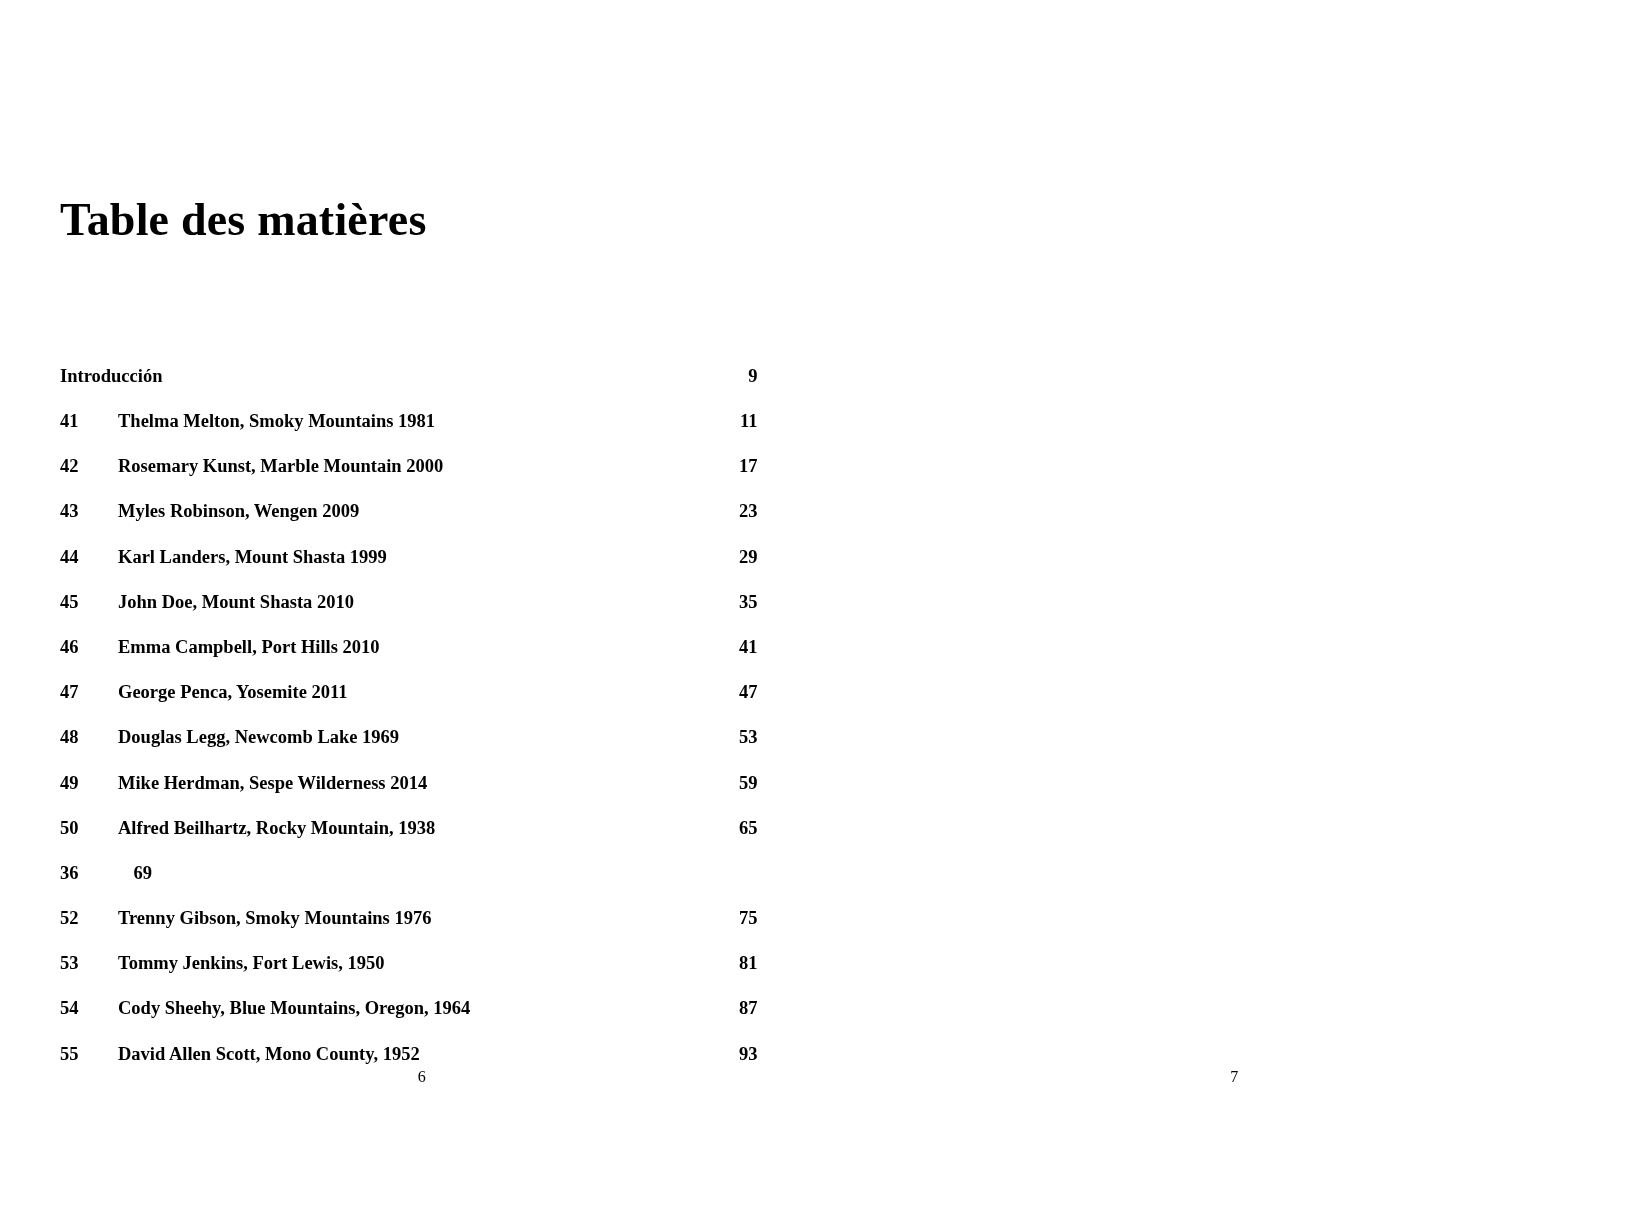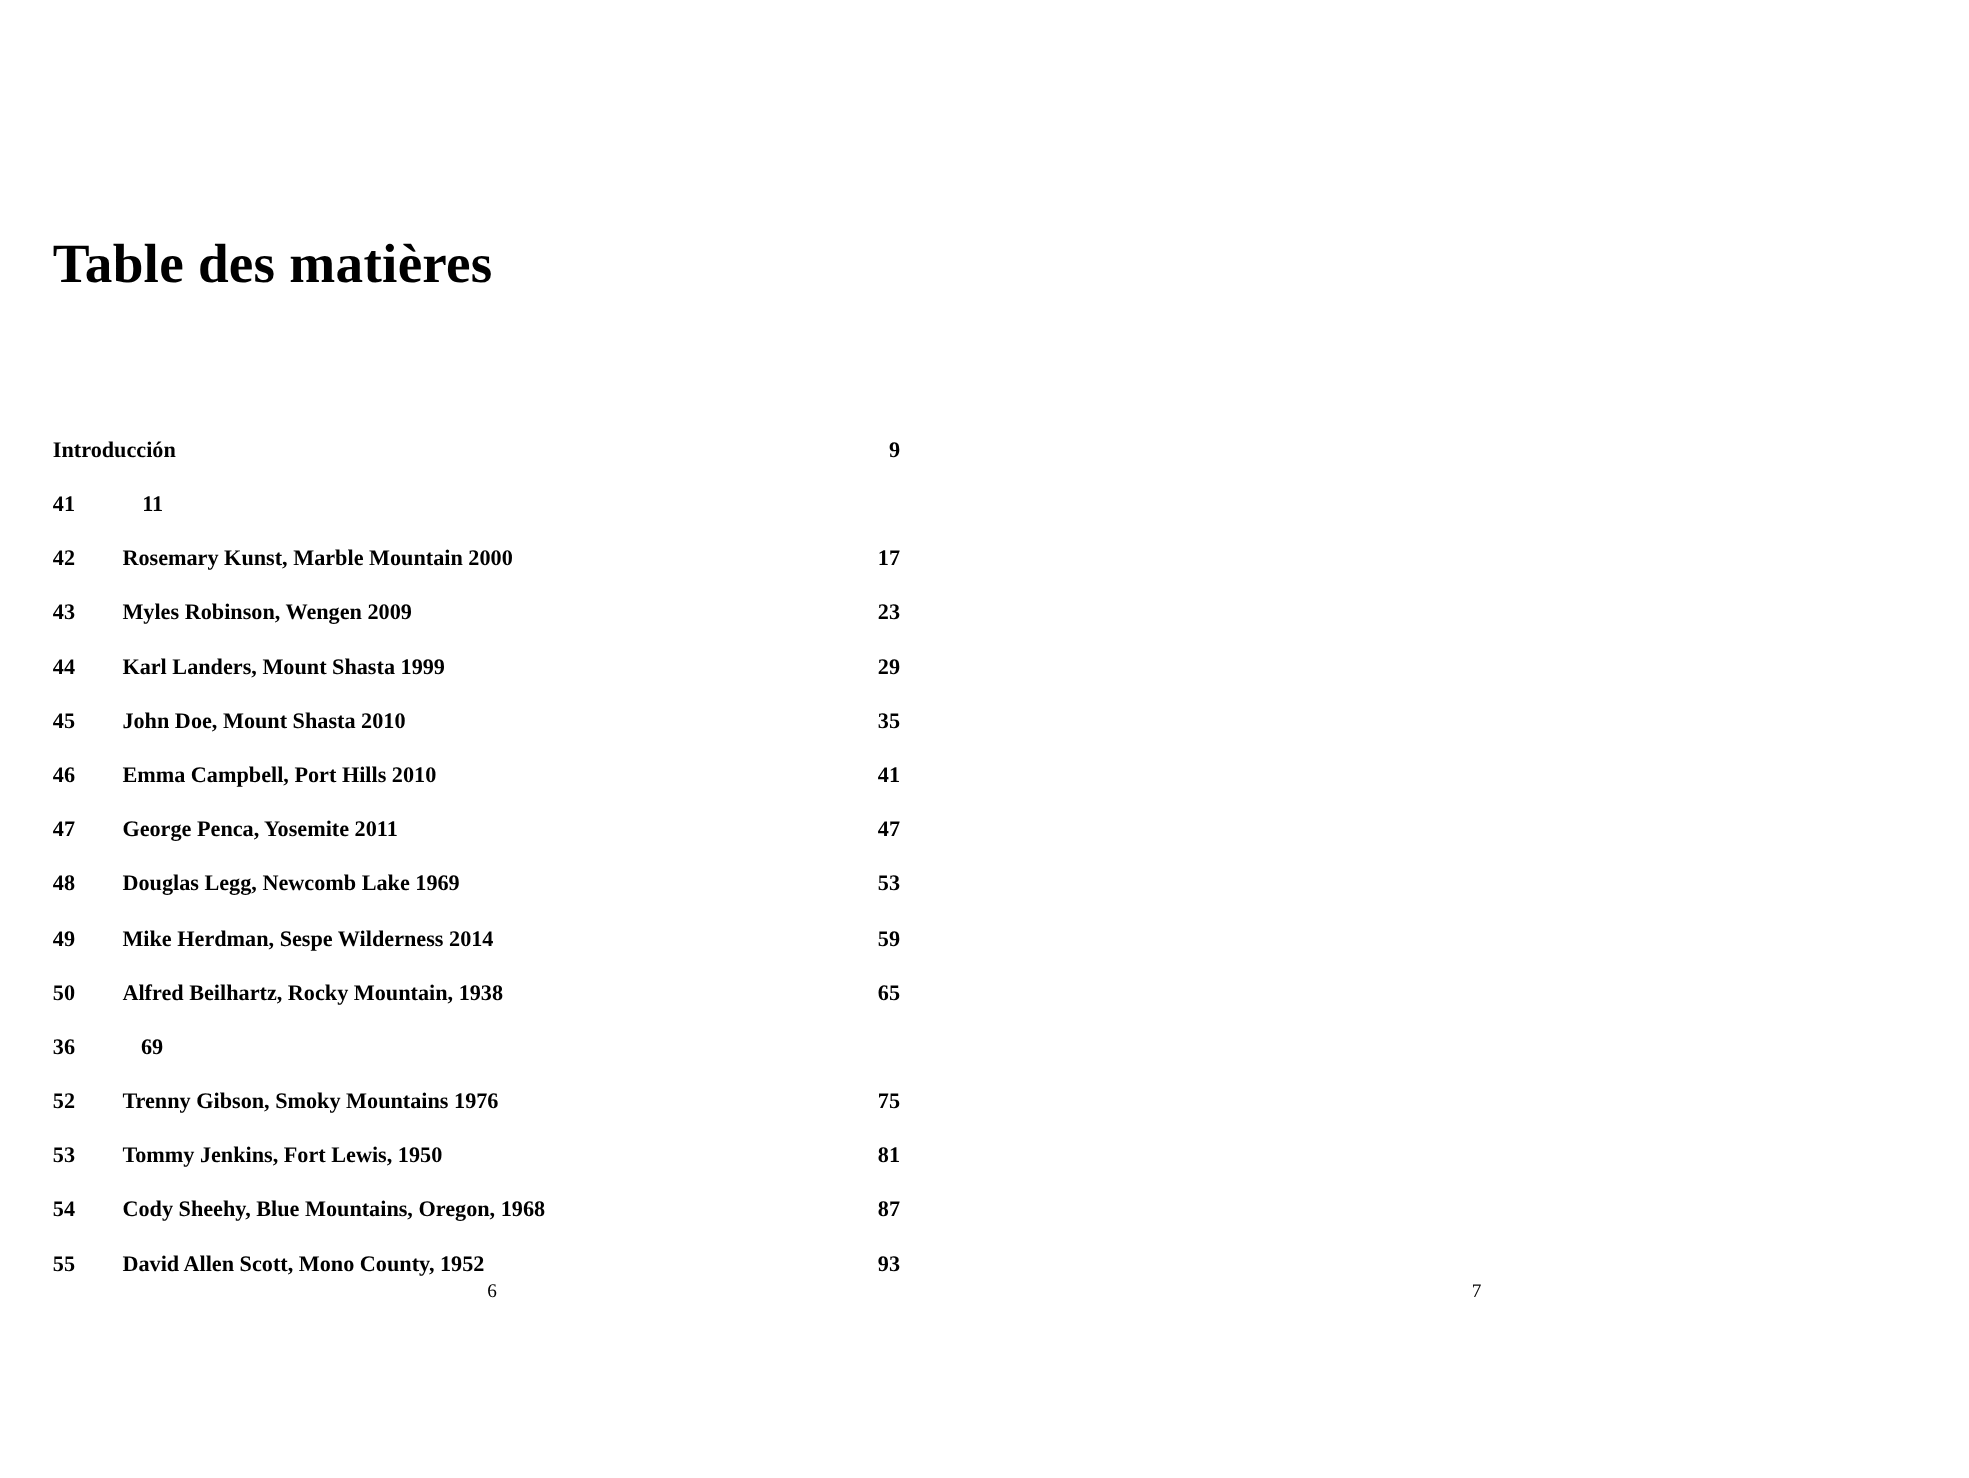--- a/index.html
+++ b/index.html
@@ -21,21 +21,21 @@
     inset: 0;
     display: flex;
   }
 
   .page {
     position: relative;
     height: 100%;
     box-sizing: border-box;
   }
 
-  .page-left  { width: 820px; padding: 0 70px 0 44px; }
+  .page-left  { width: 820px; padding: 0 70px 0 44px; margin-left: 16px; }
   .page-right { width: 821px; padding: 0 120px 0 75px; }
 
   
   .toc-title {
     font-size: 46px;
     font-weight: bold;
     letter-spacing: 0.2px;
     margin: 0;
     position: absolute;
     left: 44px;
@@ -103,20 +103,21 @@
     <h1 class="toc-title">Table des matières</h1>
 
     <ul class="toc-list toc-list-left">
       <li class="toc-entry intro">
 
         <span class="entry-title">Introducción</span>
         <span class="entry-page">9</span>
       </li>
     <li class="toc-entry">
           <span class="entry-num">41</span>
+          <span class="entry-title">Thelma Melton, Smoky Mountains 1981</span>
           <span class="entry-page">11</span>
         </li>
         <li class="toc-entry">
           <span class="entry-num">42</span>
           <span class="entry-title">Rosemary Kunst, Marble Mountain 2000</span>
           <span class="entry-page">17</span>
         </li>
         <li class="toc-entry">
           <span class="entry-num">43</span>
           <span class="entry-title">Myles Robinson, Wengen 2009</span>
@@ -166,21 +167,21 @@
           <span class="entry-title">Trenny Gibson, Smoky Mountains 1976</span>
           <span class="entry-page">75</span>
         </li>
         <li class="toc-entry">
           <span class="entry-num">53</span>
           <span class="entry-title">Tommy Jenkins, Fort Lewis, 1950</span>
           <span class="entry-page">81</span>
         </li>
         <li class="toc-entry">
           <span class="entry-num">54</span>
-          <span class="entry-title">Cody Sheehy, Blue Mountains, Oregon, 1968</span>
+          <span class="entry-title">Cody Sheehy, Blue Mountains, Oregon, 1964</span>
           <span class="entry-page">87</span>
         </li>
         <li class="toc-entry">
           <span class="entry-num">55</span>
           <span class="entry-title">David Allen Scott, Mono County, 1952</span>
           <span class="entry-page">93</span>
         </li>
       </ul>
 
     <div class="folio folio-left">6</div>

